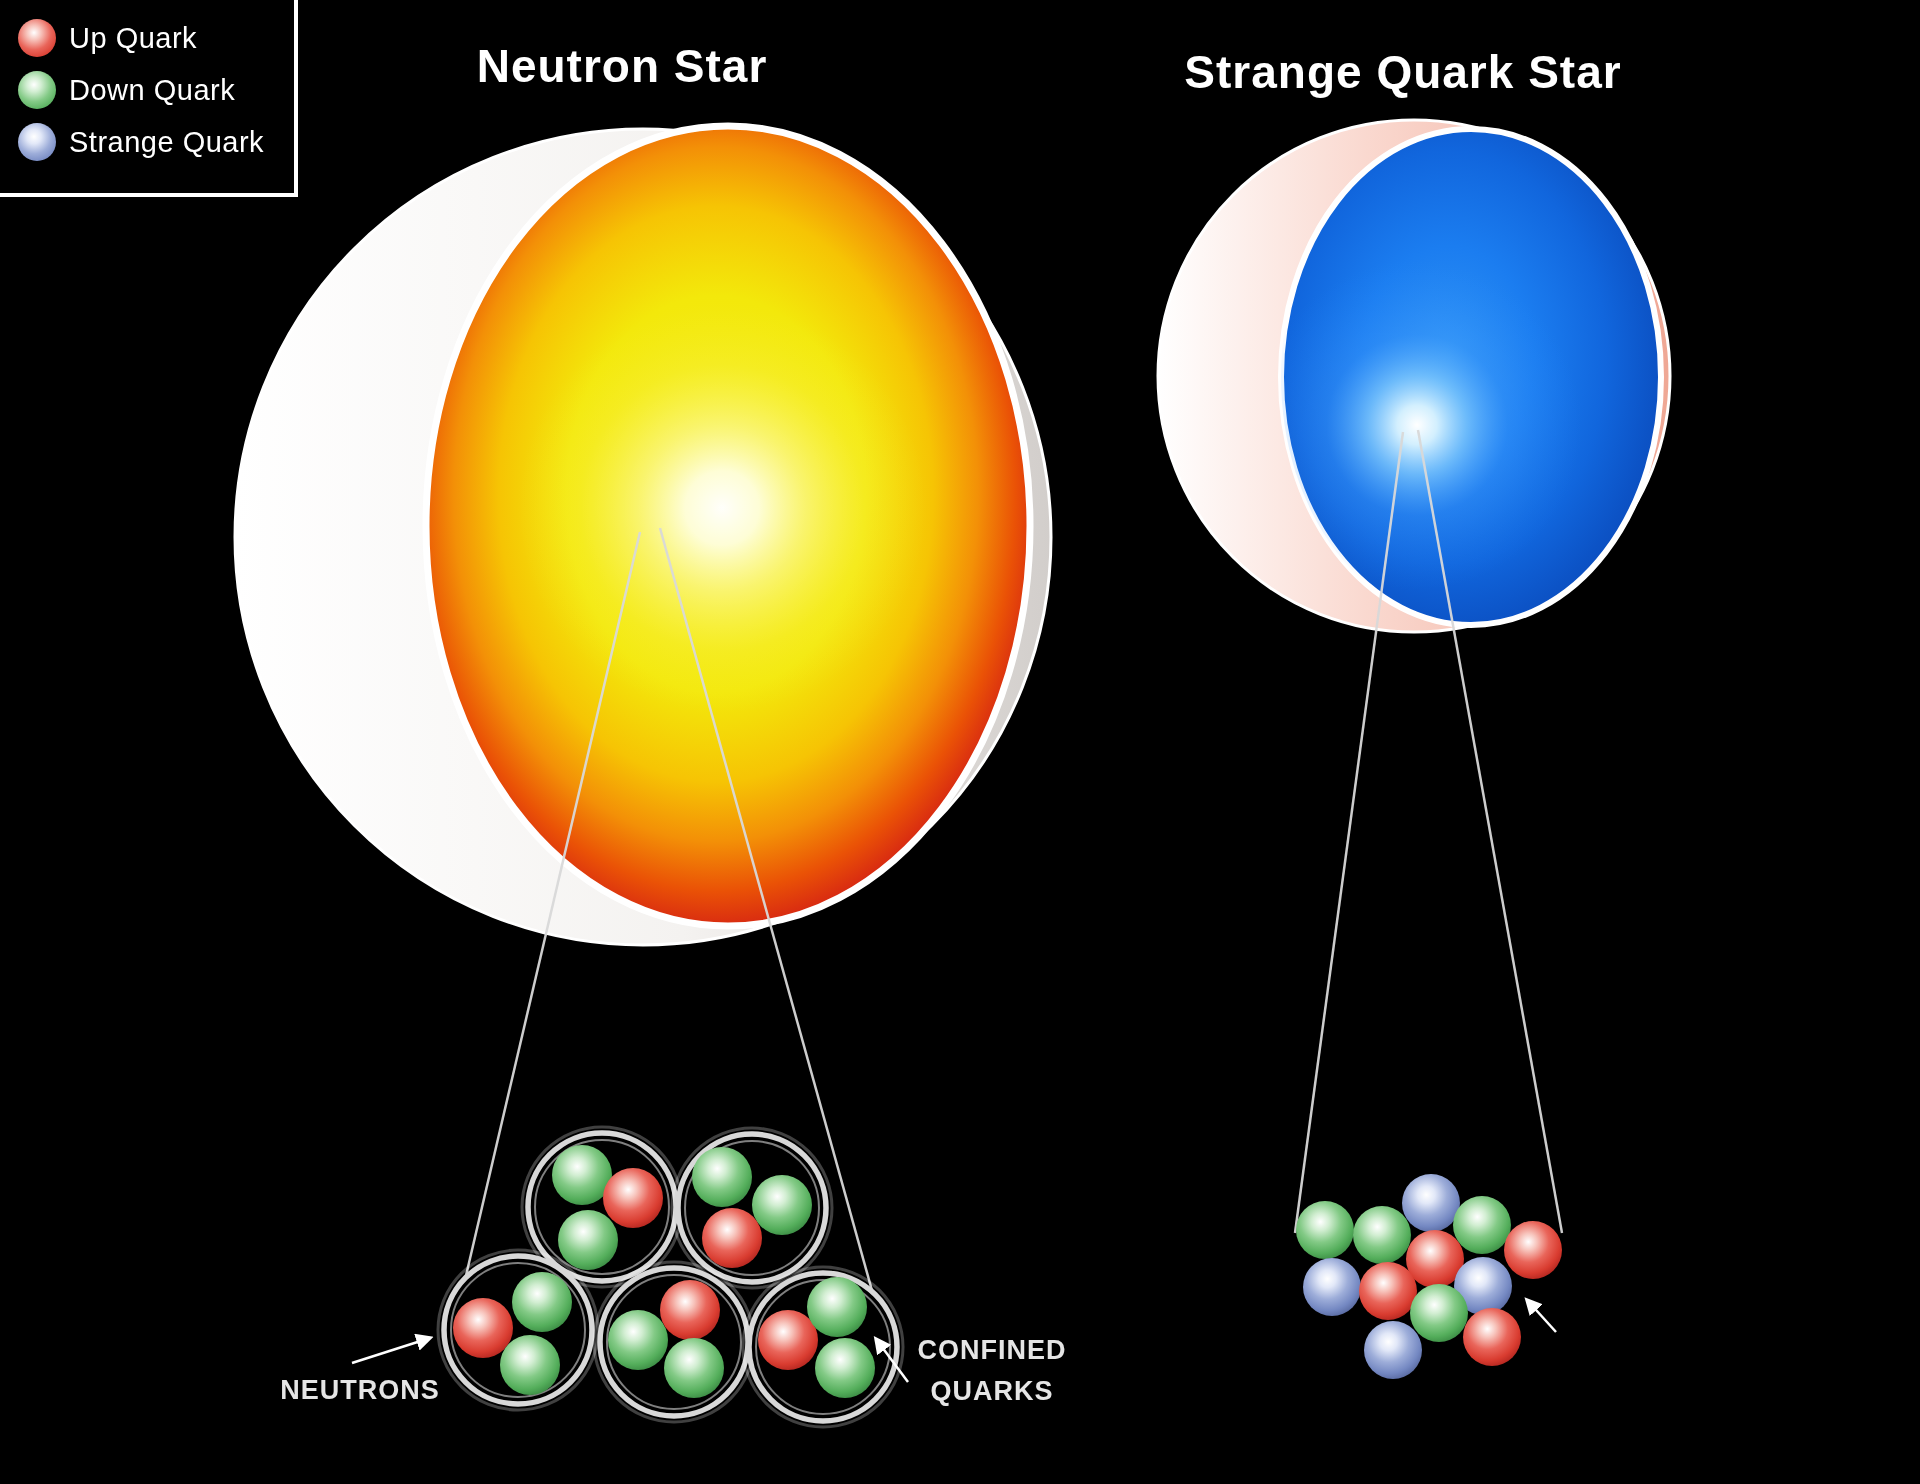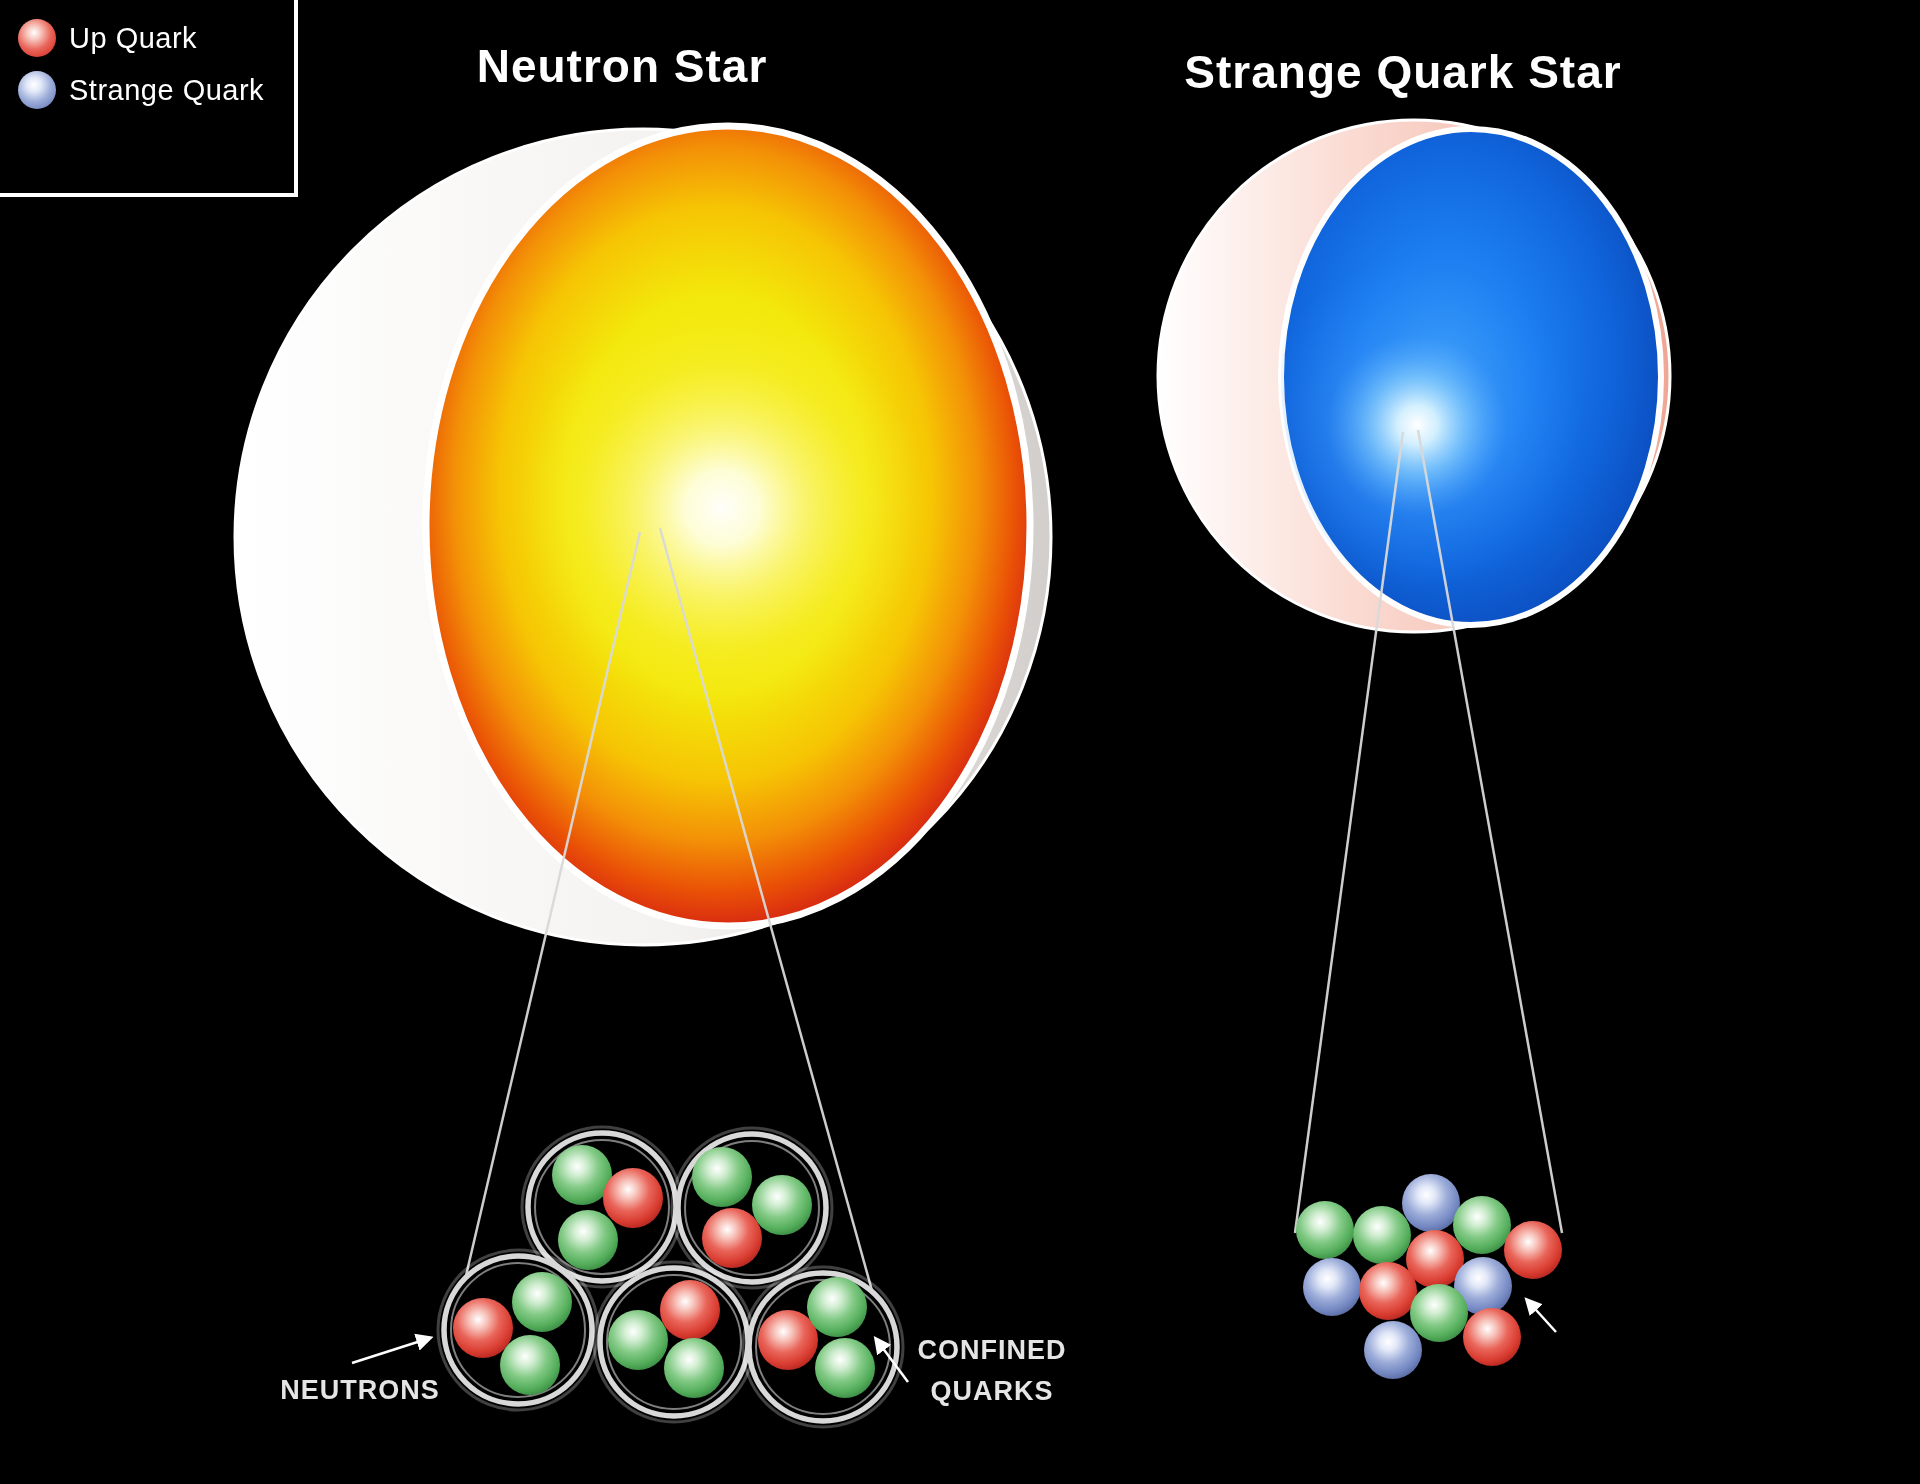--- a/index.html
+++ b/index.html
@@ -195,20 +195,24 @@
       <line x1="1556" y1="1332" x2="1527" y2="1300" marker-end="url(#arrowhead)"></line>
     </g>
   </svg>
 
   <div id="legend">
     <div class="legend-row">
       <div class="legend-sphere q-up"></div>
       <div class="legend-label">Up Quark</div>
     </div>
     <div class="legend-row">
+      <div class="legend-sphere q-down"></div>
+      <div class="legend-label">Down Quark</div>
+    </div>
+    <div class="legend-row">
       <div class="legend-sphere q-strange"></div>
       <div class="legend-label">Strange Quark</div>
     </div>
   </div>
 
   <div class="title" id="title-right">Strange Quark Star</div>
   <div class="title" id="title-left">Neutron Star</div>
 
   <div class="annotation" id="label-neutrons">NEUTRONS</div>
   <div class="annotation" id="label-confined">CONFINED QUARKS</div>

